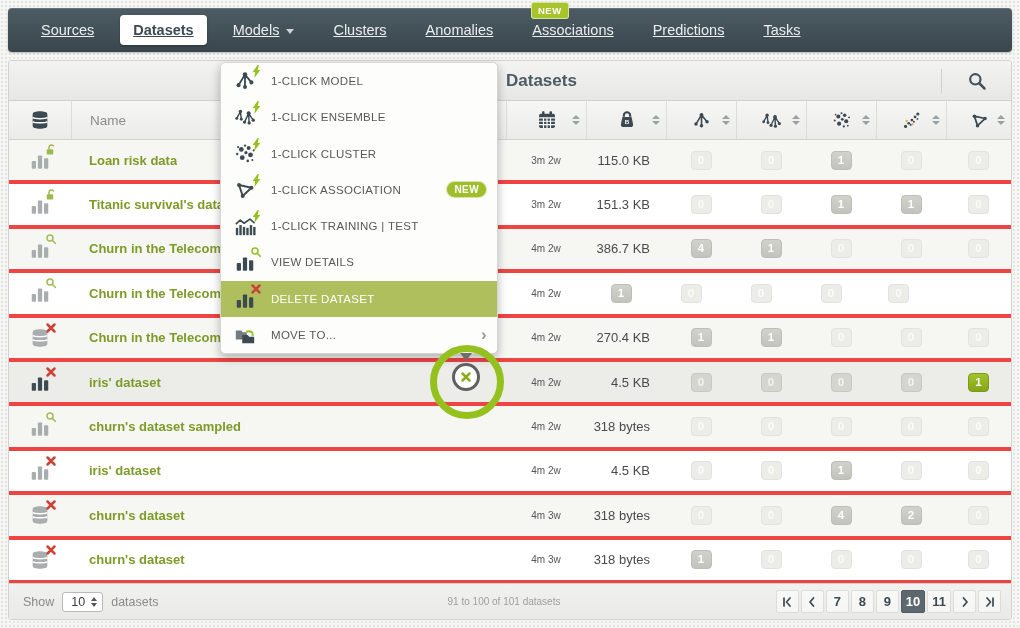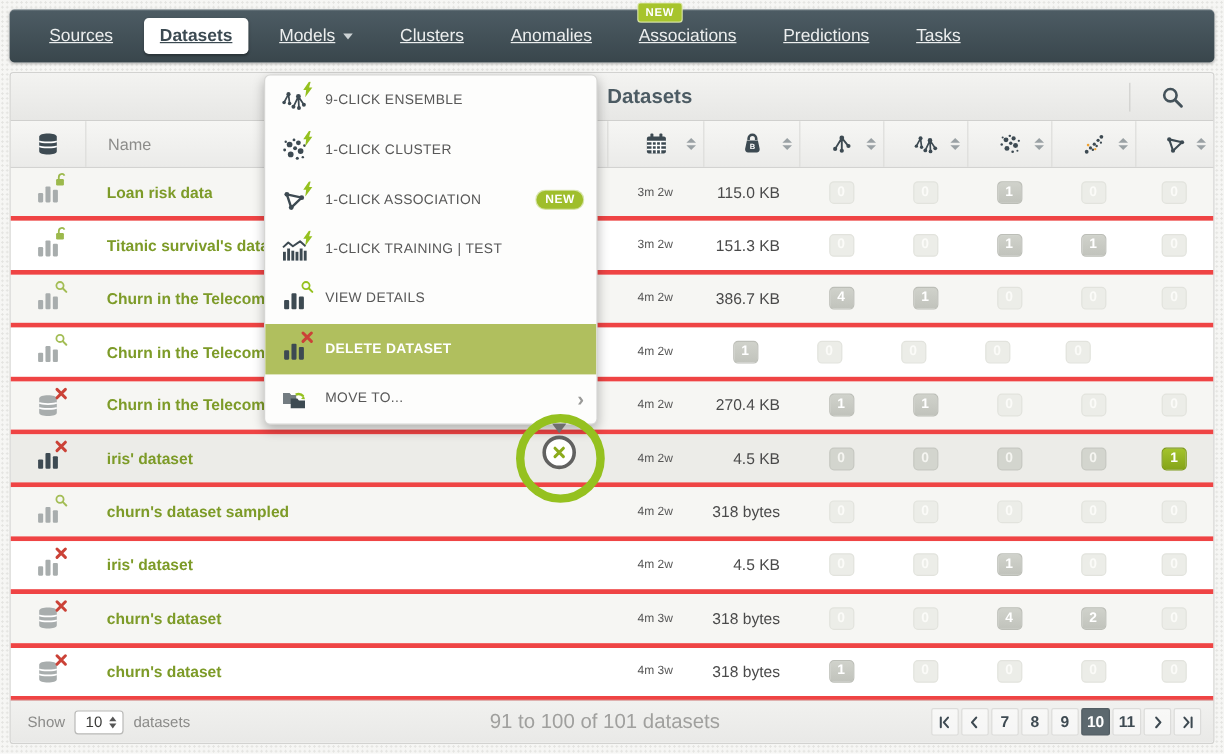--- a/index.html
+++ b/index.html
@@ -90,38 +90,38 @@
     position:absolute; left:0; right:0; bottom:0; height:36px;
     background:linear-gradient(#f1f1ef,#e9e9e7); border-top:1px solid #d2d2d0;
     border-radius:0 0 3px 3px; display:flex; align-items:center;
   }
   .show-group { display:flex; align-items:center; margin-left:14px; gap:8px; color:#8b8b89; font-size:12.5px; }
   .pg-select { display:inline-flex; align-items:center; background:#fff; border:1px solid #b9b9b7; border-radius:3px; padding:2px 5px 2px 8px; color:#3c3c3a; font-size:12.5px; cursor:pointer; gap:6px; }
   .steppers { display:flex; flex-direction:column; gap:2px; }
   .steppers i { display:block; width:0; height:0; border-left:3.5px solid transparent; border-right:3.5px solid transparent; }
   .steppers .up { border-bottom:4px solid #555; }
   .steppers .dn { border-top:4px solid #555; }
-  .range { position:absolute; left:0; right:12px; text-align:center; color:#a0a09e; font-size:17px; pointer-events:none; }
+  .range { position:absolute; left:0; right:12px; text-align:center; color:#a0a09e; font-size:10px; pointer-events:none; }
   .pager { position:absolute; right:10px; display:flex; gap:2px; }
   .pbtn {
     min-width:23px; height:23px; display:flex; align-items:center; justify-content:center;
     background:rgba(255,255,255,.55); border:1px solid #dcdcda; border-radius:2px;
     color:#3e4a52; font-size:13px; font-weight:bold; cursor:pointer; padding:0 4px;
   }
   .pbtn svg { width:12px; height:12px; }
   .pbtn.active { background:#5c686e; border-color:#525d63; color:#fff; }
 
   
   .menu {
     position:absolute; left:220px; top:62px; width:278px; height:292px; z-index:40;
     background:#fdfdfc; border:1px solid #d6d6d4; border-radius:5px;
     box-shadow:0 4px 10px rgba(0,0,0,.28); display:flex; flex-direction:column; overflow:hidden;
   }
   .mi { flex:1; display:flex; align-items:center; padding:0 10px 0 13px; color:#585858; font-size:11.5px; letter-spacing:.3px; cursor:pointer; white-space:nowrap; }
-  .mi.highlighted { background:#b0bf5e; color:#fff;font-weight:bold; }
+  .mi.highlighted { background:#b0bf5e; color:#fff; }
   .mi-icon { position:relative; width:27px; height:24px; margin-right:10px; flex:none; color:#3d4a52; }
   .mi-icon .base { width:22px; height:22px; margin-top:1px; }
   .mi-icon .bolt { position:absolute; top:-4px; right:-2px; width:13px; height:13px; color:#95c11f; }
   .mi-icon .ovm { position:absolute; top:-4px; right:-1px; width:12px; height:12px; }
   .mi-new { margin-left:auto; background:#9fbe2c; color:#fff; font-size:10px; font-weight:bold; letter-spacing:.4px; padding:2px 7px; border-radius:9px; border:1px solid rgba(255,255,255,.6); }
   .mi-sub { margin-left:auto; color:#9a9a98; font-size:17px; line-height:1; font-weight:bold; }
 
   
   .menu-notch { position:absolute; left:460px; top:353px; width:0; height:0; z-index:41;
     border-left:6px solid transparent; border-right:6px solid transparent; border-top:8px solid #6e6e6c; }
@@ -733,27 +733,38 @@
           </svg>
         </span>
     </div>
   </div>
 </div>
 
 <div class="menu">
   <div class="mi">
     <span class="mi-icon">
         <svg class="base" viewBox="0 0 24 24">
-          <use href="#i-ensemble"></use>
+          <use href="#i-model"></use>
         </svg>
         <svg class="bolt" viewBox="0 0 24 24">
           <use href="#i-bolt"></use>
         </svg>
       </span>
-    <span>9-CLICK ENSEMBLE</span>
+    <span>1-CLICK MODEL</span>
+  </div>
+  <div class="mi">
+    <span class="mi-icon">
+        <svg class="base" viewBox="0 0 24 24">
+          <use href="#i-ensemble"></use>
+        </svg>
+        <svg class="bolt" viewBox="0 0 24 24">
+          <use href="#i-bolt"></use>
+        </svg>
+      </span>
+    <span>1-CLICK ENSEMBLE</span>
   </div>
   <div class="mi">
     <span class="mi-icon">
         <svg class="base" viewBox="0 0 24 24">
           <use href="#i-cluster"></use>
         </svg>
         <svg class="bolt" viewBox="0 0 24 24">
           <use href="#i-bolt"></use>
         </svg>
       </span>

